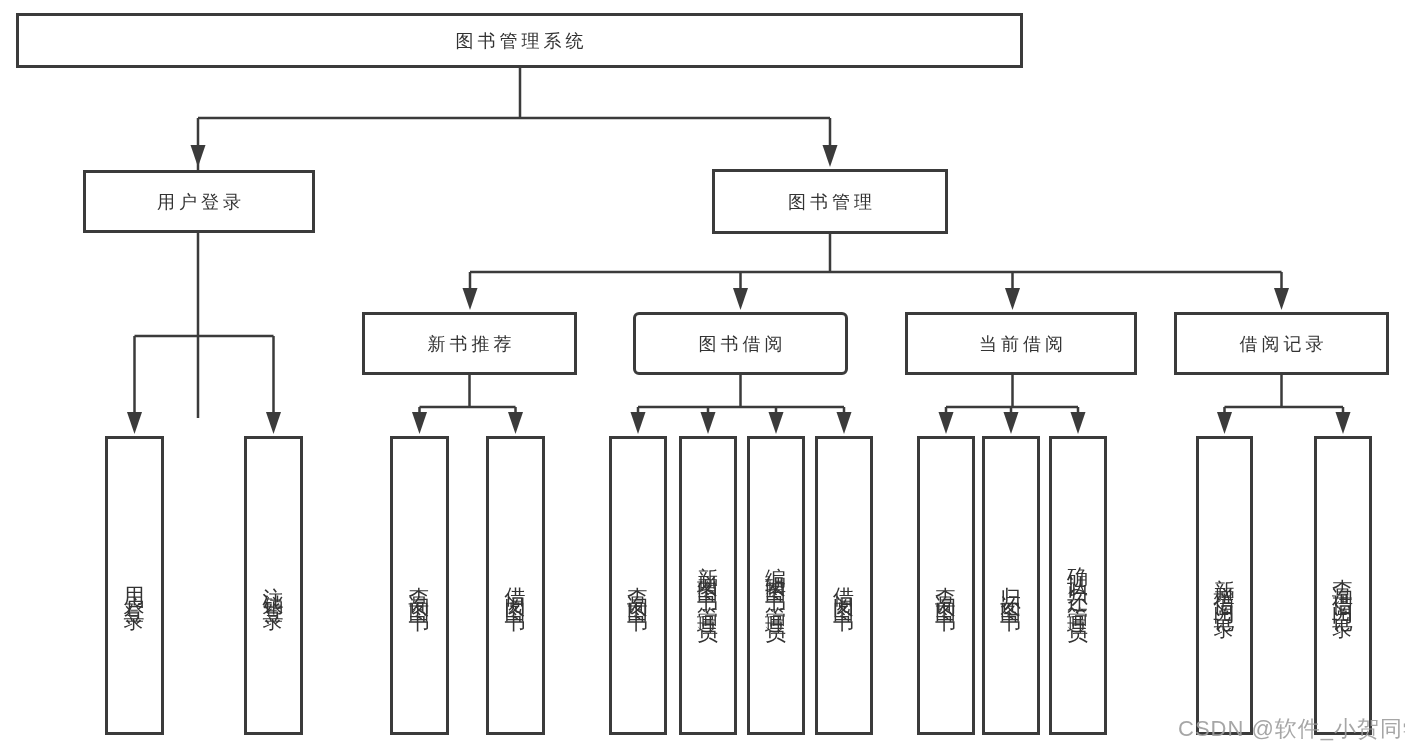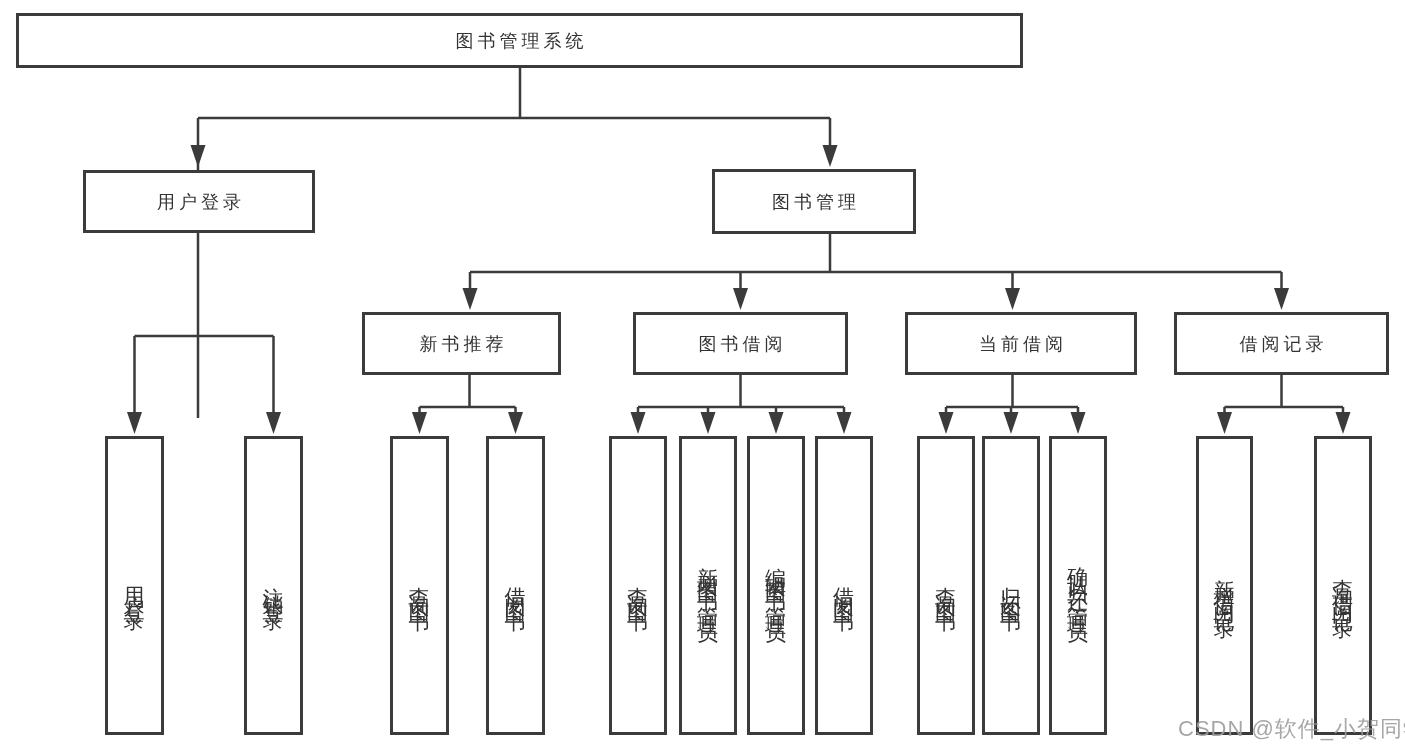--- a/index.html
+++ b/index.html
@@ -46,24 +46,24 @@
     writing-mode: vertical-rl;
     text-orientation: mixed;
     letter-spacing: 8px;
     line-height: 1;
     white-space: nowrap;
   }
   
   #box-root       { left: 16px;  top: 13px;  width: 1007px; height: 55px; }
   
   #box-user-login { left: 83px;  top: 170px; width: 232px;  height: 63px; }
-  #box-book-mgmt  { left: 712px; top: 169px; width: 204px;  height: 65px; }
+  #box-book-mgmt  { left: 712px; top: 169px; width: 236px;  height: 65px; }
   
-  #box-l3-0 { left: 362px;  top: 312px; width: 199px; height: 63px; align-items: center; }
-  #box-l3-1 { left: 633px;  top: 312px; width: 215px; height: 63px; }
+  #box-l3-0 { left: 362px;  top: 312px; width: 215px; height: 63px; align-items: center; }
+  #box-l3-1 { left: 633px;  top: 312px; width: 215px; height: 63px; border-radius: 6px; }
   #box-l3-2 { left: 905px;  top: 312px; width: 232px; height: 63px; }
   #box-l3-3 { left: 1174px; top: 312px; width: 215px; height: 63px; }
   
   #leaf-1a { left: 105px;  width: 59px; }
   #leaf-1b { left: 244px;  width: 59px; }
   #leaf-2a { left: 390px;  width: 59px; }
   #leaf-2b { left: 486px;  width: 59px; }
   #leaf-3a { left: 609px;  width: 58px; }
   #leaf-3b { left: 679px;  width: 58px; }
   #leaf-3c { left: 747px;  width: 58px; }

